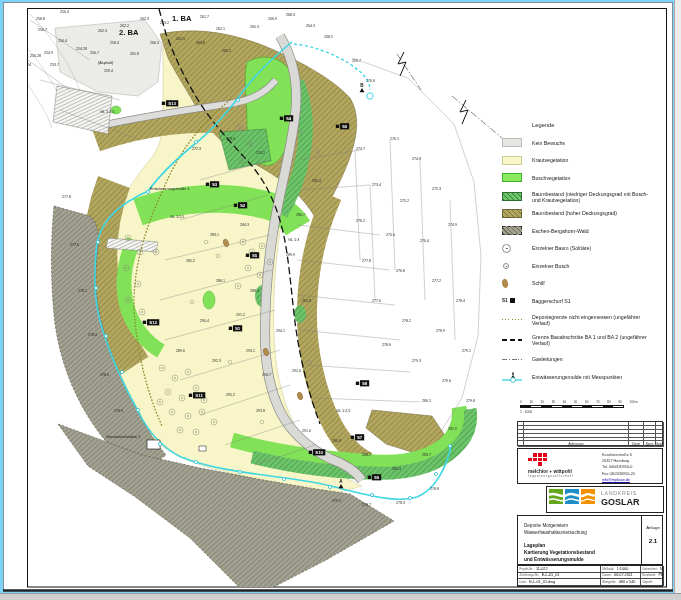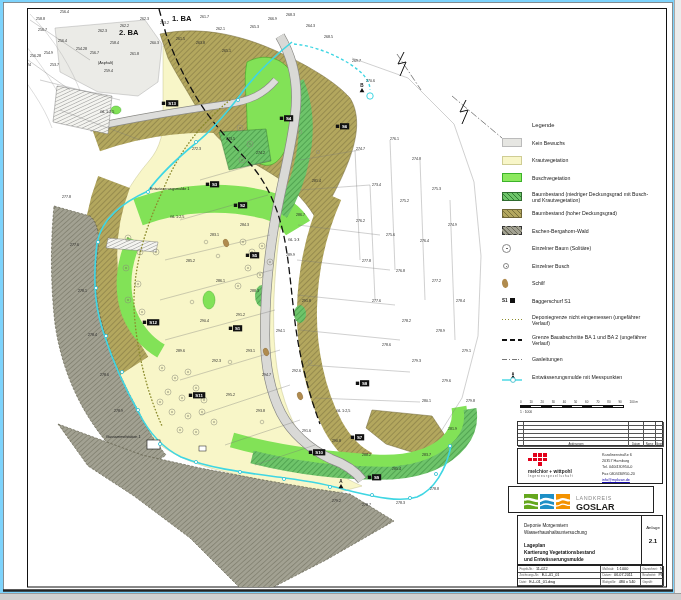--- a/index.html
+++ b/index.html
@@ -60,21 +60,21 @@
   .blk{position:absolute;border:.7px solid #222;background:#fff;}
   .company{left:517px;top:448px;width:146px;height:36px;}
   .mw-logo{position:absolute;left:10px;top:4px;}
   .mw-dots{display:grid;grid-template-columns:repeat(4,4px);grid-gap:1px;width:20px;}
   .mw-dots i{width:3.5px;height:3.5px;background:#e2001a;}
   .mw-dots i.off{background:transparent;}
   .mw-name{font-size:4.8px;font-weight:bold;margin-top:3px;color:#222;}
   .mw-sub{font-size:2.8px;letter-spacing:.9px;color:#444;}
   .address{position:absolute;left:84px;top:3px;font-size:3.8px;line-height:6.2px;color:#333;}
   .address .mail{color:#1a0dab;text-decoration:underline;}
-  .goslar{left:508px;top:486px;width:146px;height:27px;display:flex;align-items:flex-end;justify-content:center;}
+  .goslar{left:546px;top:486px;width:118px;height:27px;display:flex;align-items:flex-start;justify-content:center;}
   .title-box{left:517px;top:515px;width:146px;height:50px;}
   .tb-left{position:absolute;left:6px;top:6px;width:114px;}
   .tb-proj{font-size:4.6px;line-height:7px;color:#222;}
   .tb-title{font-size:4.8px;line-height:7px;font-weight:bold;color:#111;margin-top:6px;}
   .tb-right{position:absolute;left:123px;top:0;width:23px;height:50px;border-left:.5px solid #222;text-align:center;}
   .anlage-l{font-size:4.4px;margin-top:9px;color:#222;}
   .anlage-n{font-size:6.2px;font-weight:bold;margin-top:7px;color:#111;}
   .fields{left:517px;top:565px;width:146px;height:22px;display:grid;
           grid-template-columns:83px 40px 23px;grid-template-rows:repeat(3,1fr);}
   .tf{border-right:.4px solid #444;border-bottom:.4px solid #444;display:flex;align-items:center;

